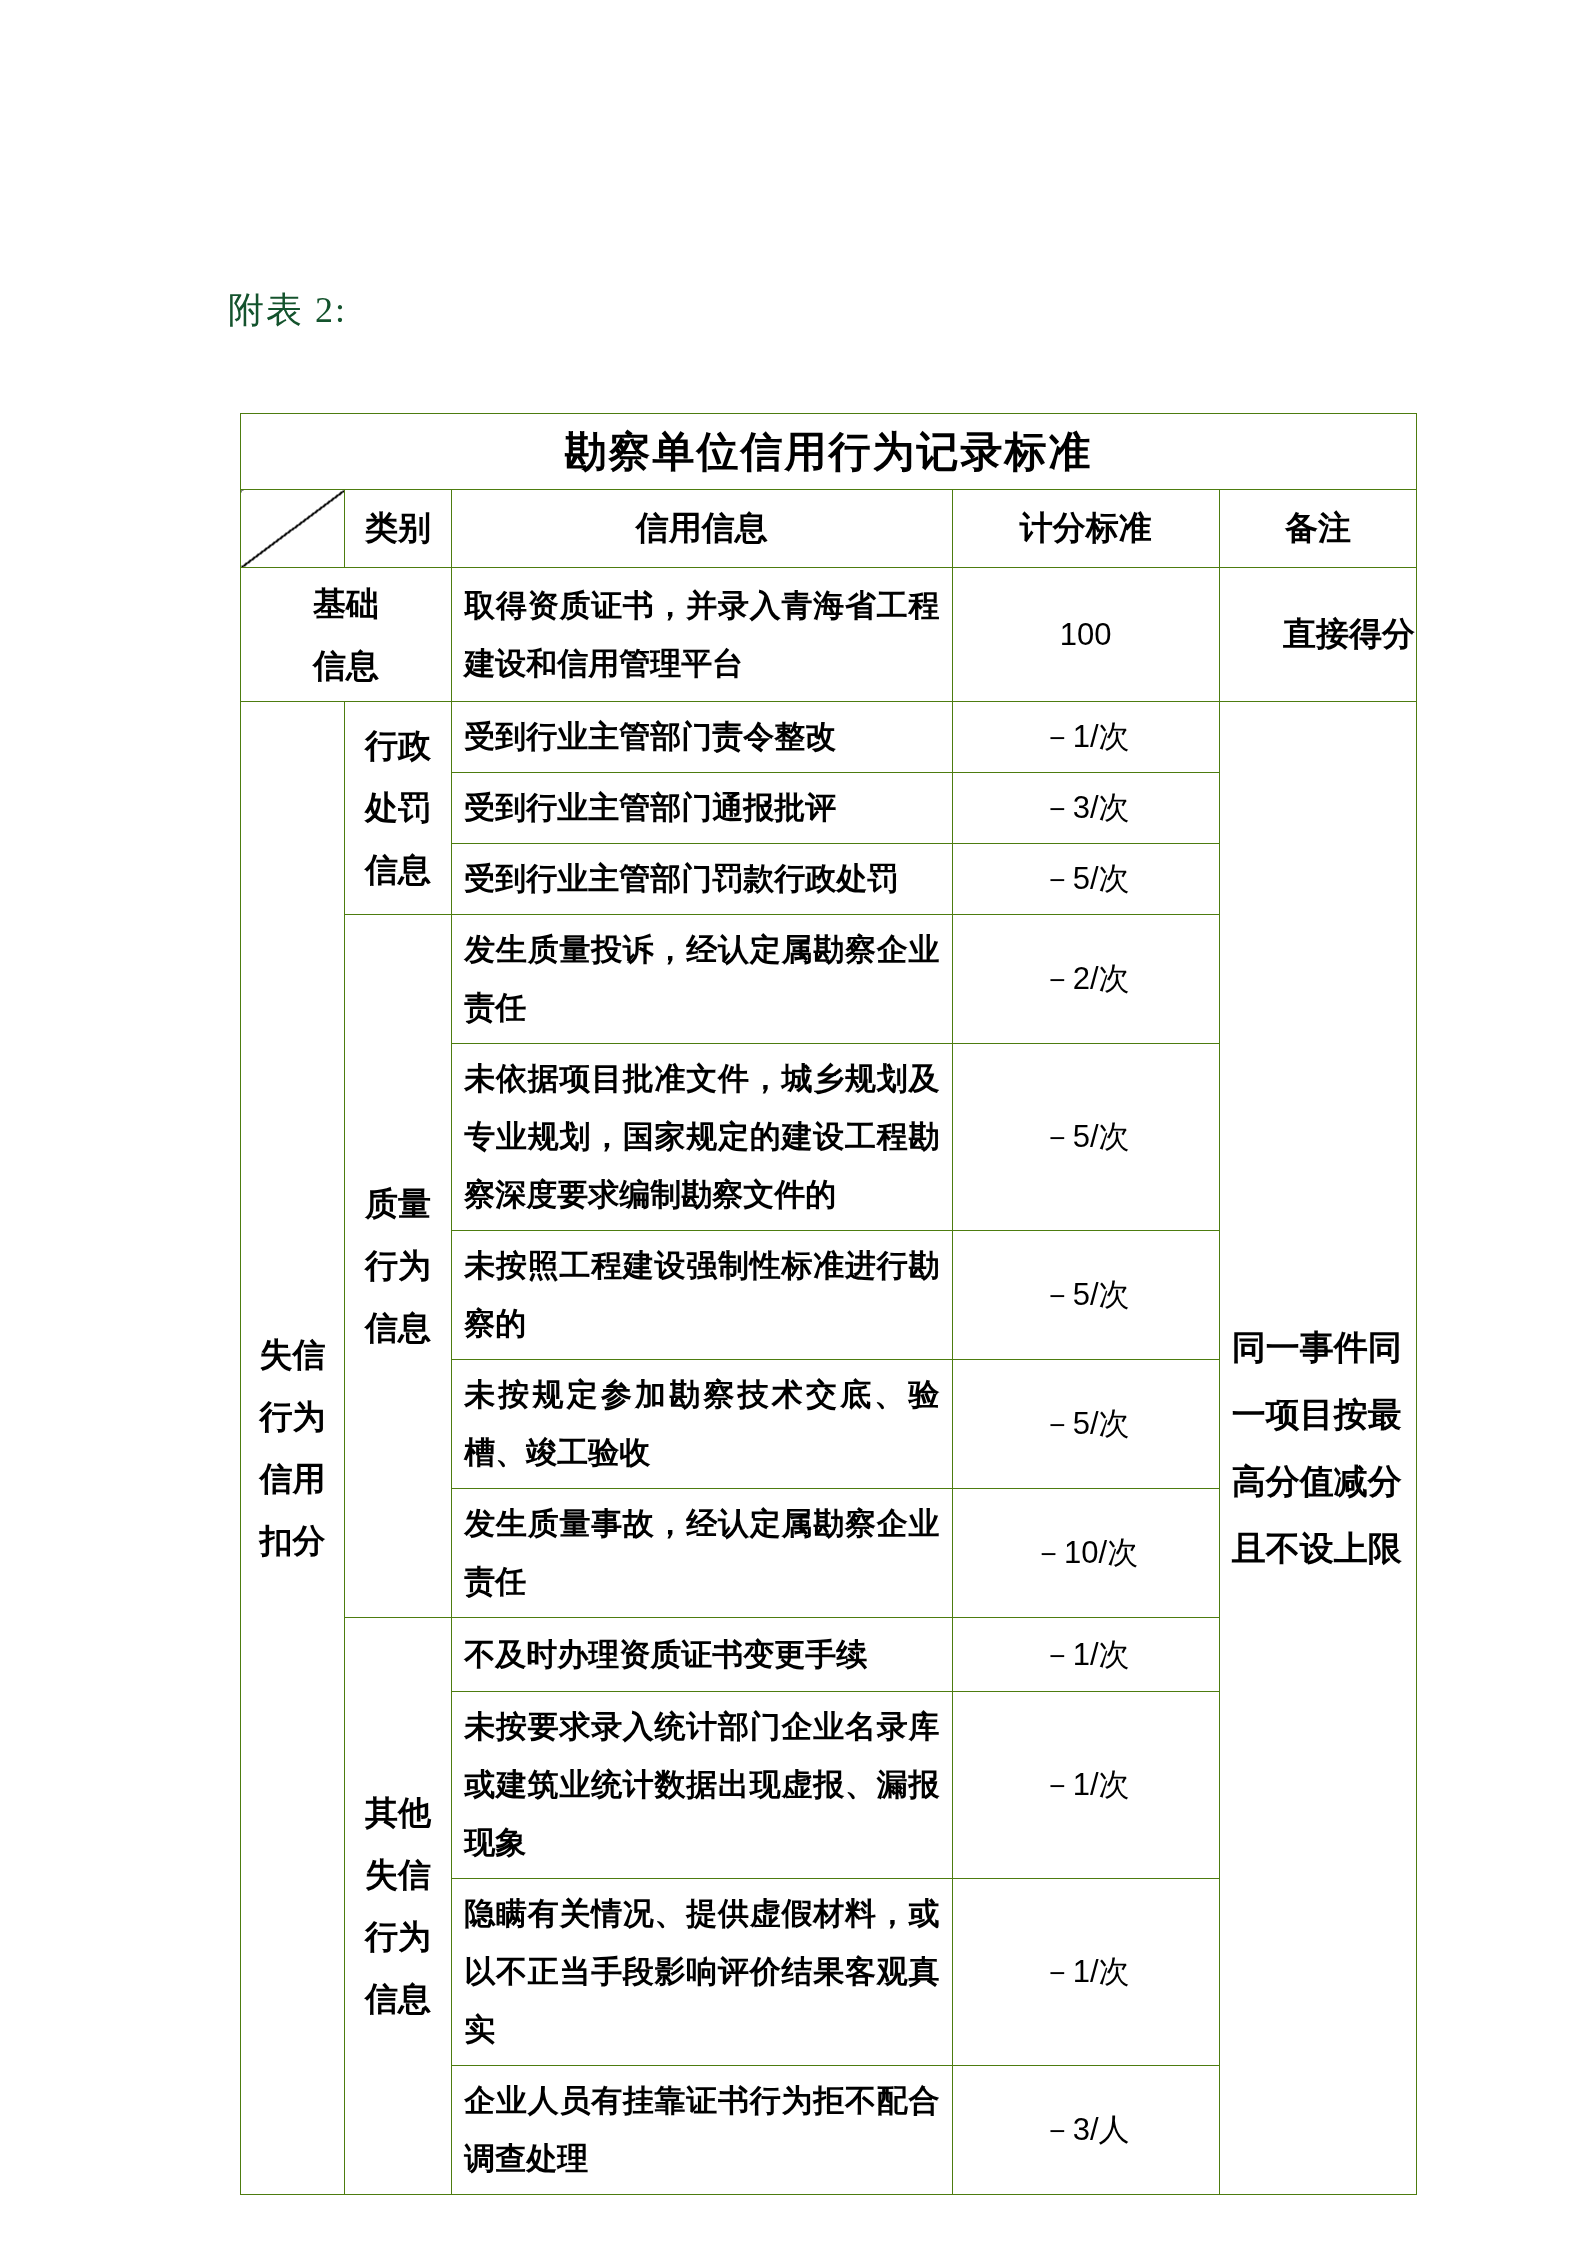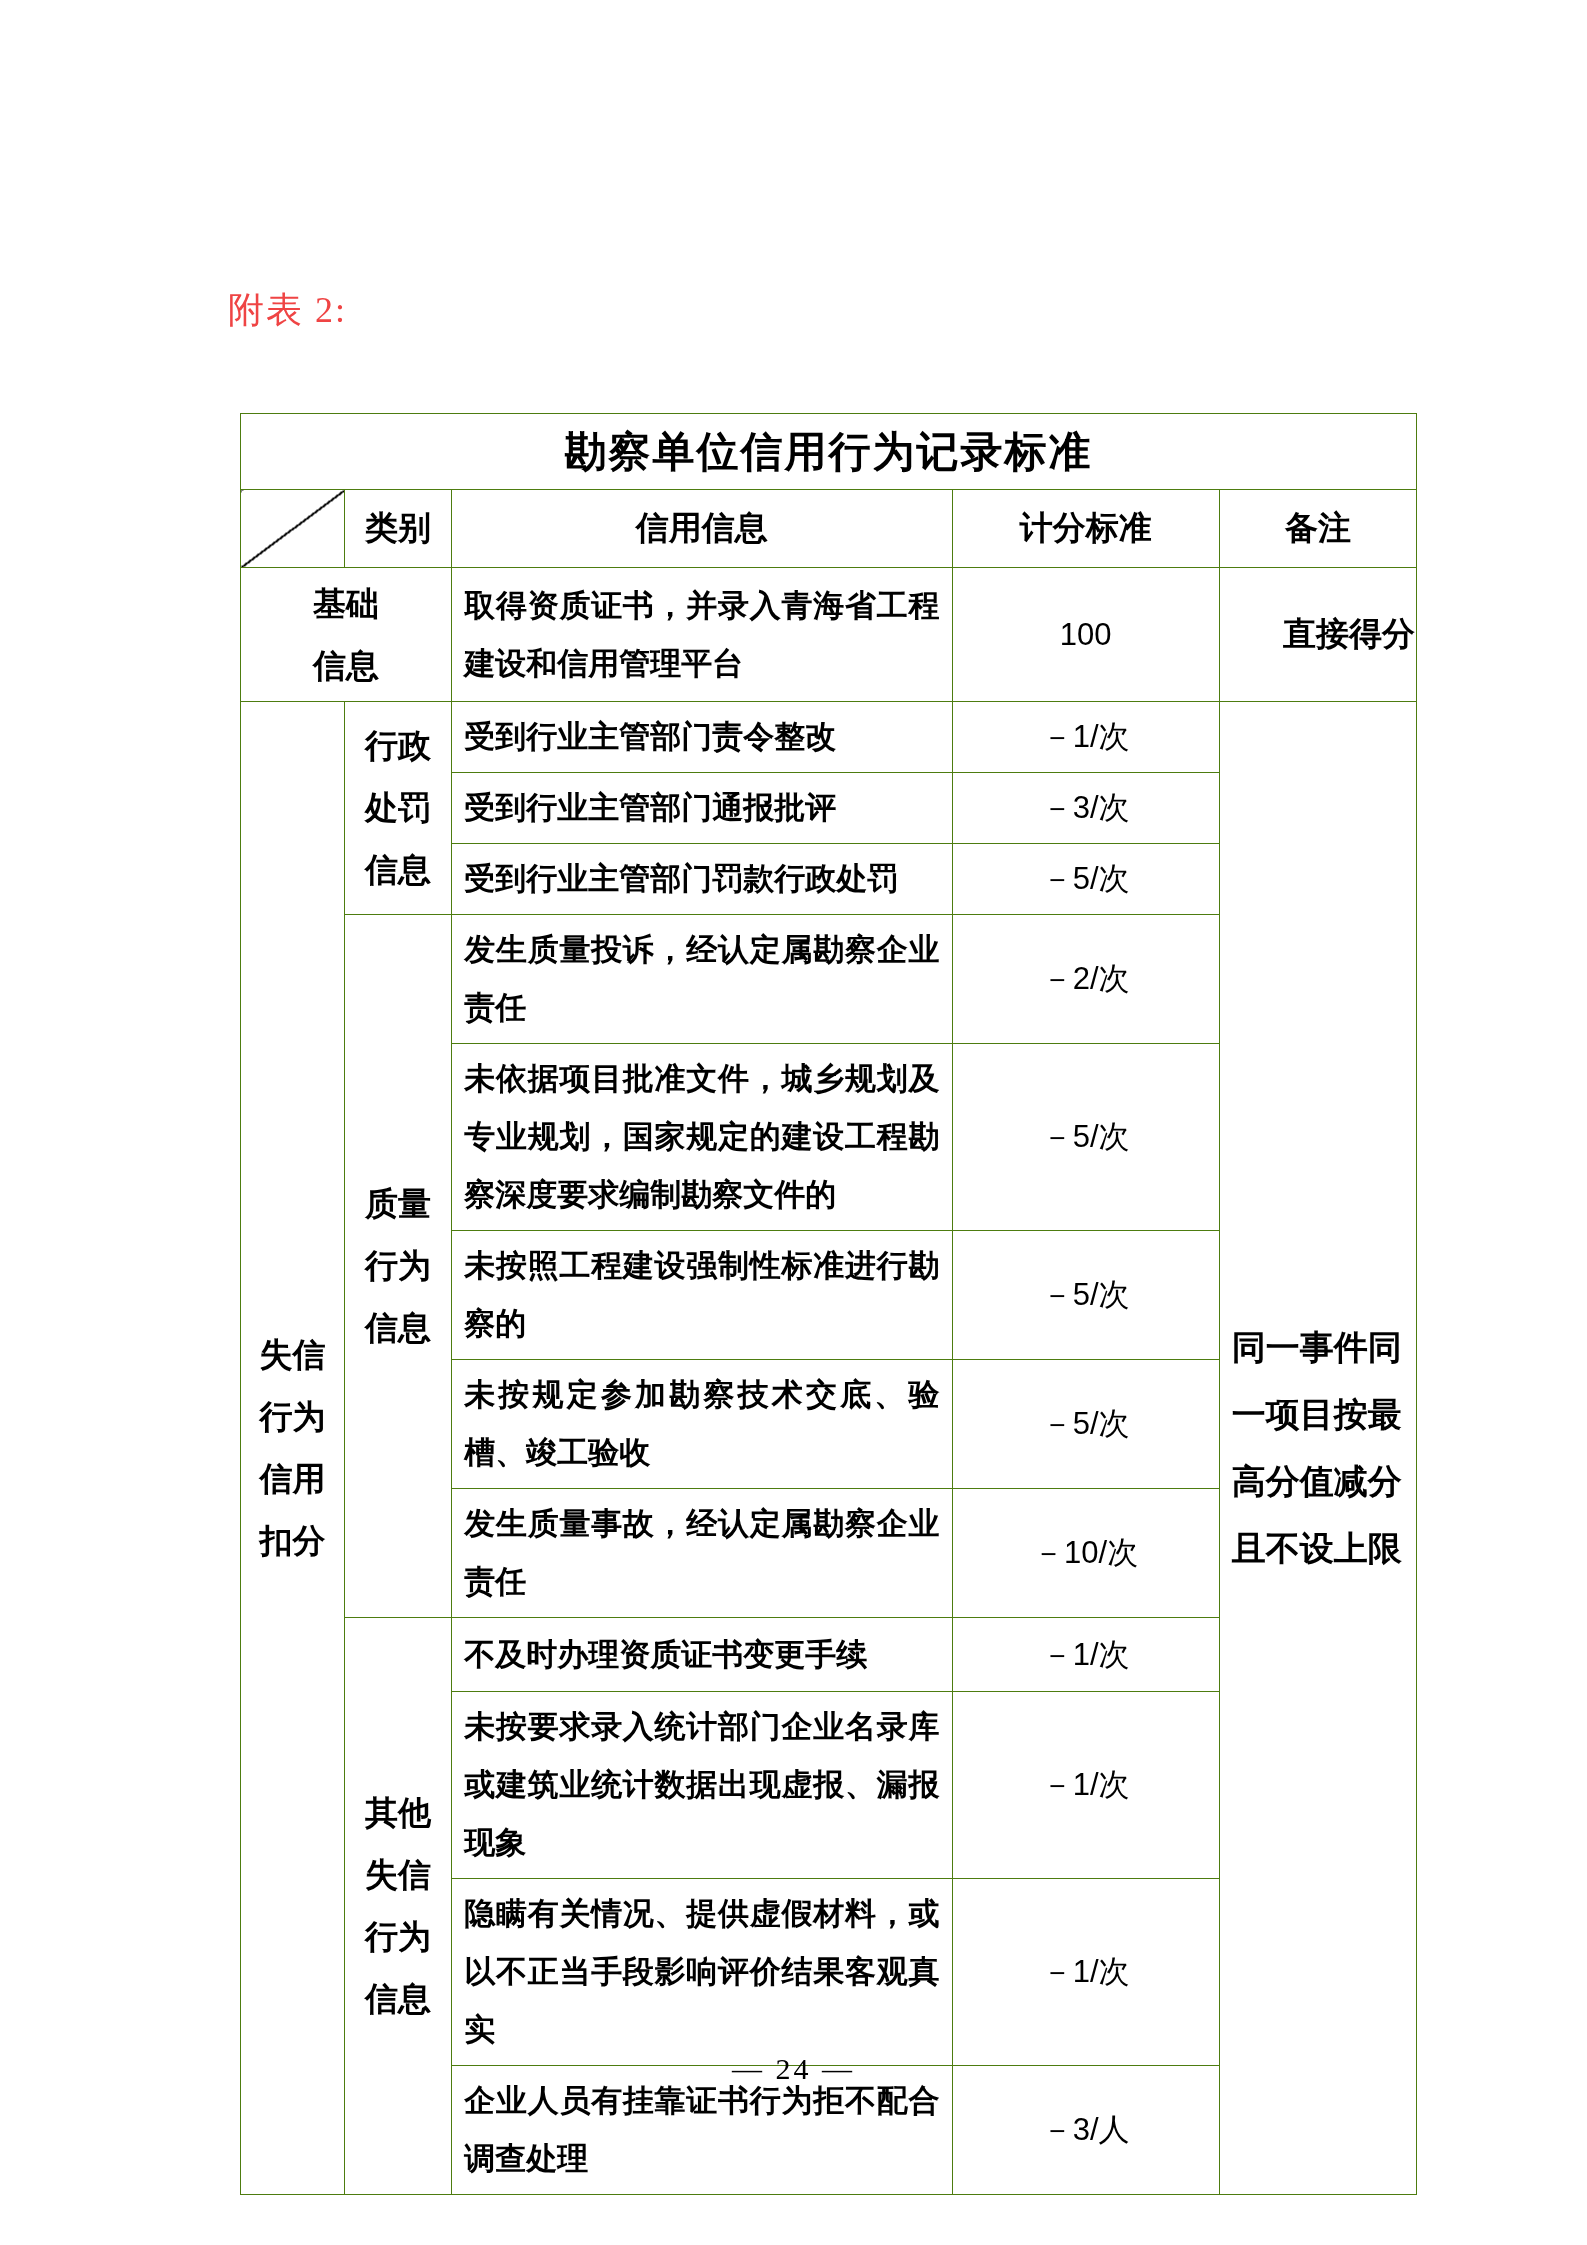--- a/index.html
+++ b/index.html
@@ -8,21 +8,21 @@
     width:1587px;height:2245px;
     background:#ffffff;
     margin:0 auto;
     font-family:"Liberation Sans",sans-serif;
     color:#000;
     overflow:hidden;
   }
   .attach-label{
     position:absolute;left:228px;top:286px;
     font-family:"Liberation Serif",serif;
-    font-size:36px;letter-spacing:2px;color:#ef4444;
+    font-size:36px;letter-spacing:2px;color:#14532d;
   }
   table.credit{
     position:absolute;left:240px;top:413px;
     border-collapse:collapse;table-layout:fixed;
     width:1177px;
   }
   table.credit td{
     border:1px solid #4d7c0f;
     vertical-align:middle;
     overflow:hidden;
@@ -169,14 +169,13 @@
       <td class="info-cell">隐瞒有关情况、提供虚假材料，或以不正当手段影响评价结果客观真实</td>
       <td class="score-cell">－1/次</td>
     </tr>
     <tr style="height:106px">
       <td class="info-cell">企业人员有挂靠证书行为拒不配合调查处理</td>
       <td class="score-cell">－3/人</td>
     </tr>
   </tbody>
     </table>
 
-  <div class="page-number">— 24 —</div>
 </div>
 
 </body></html>

